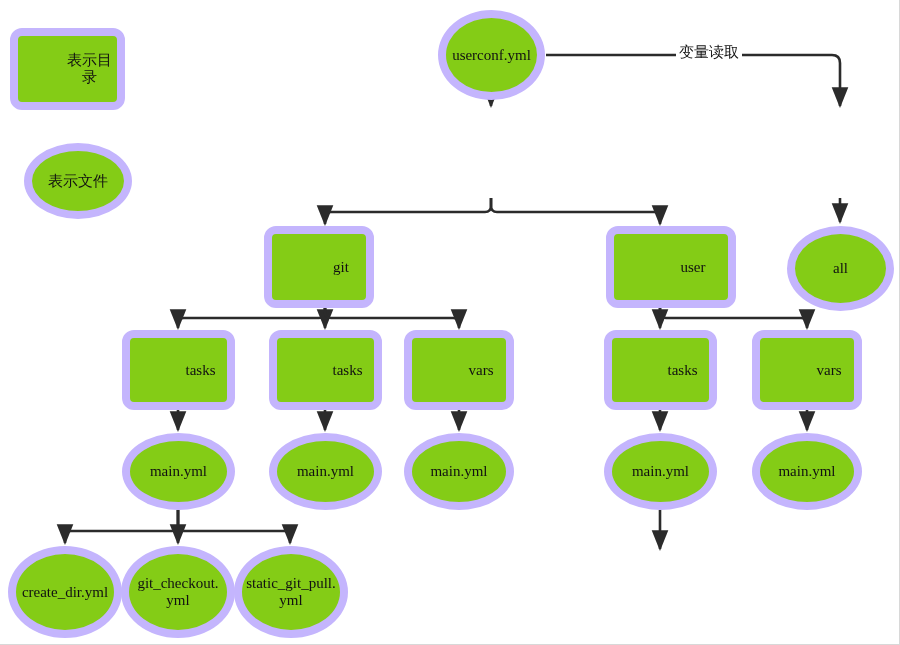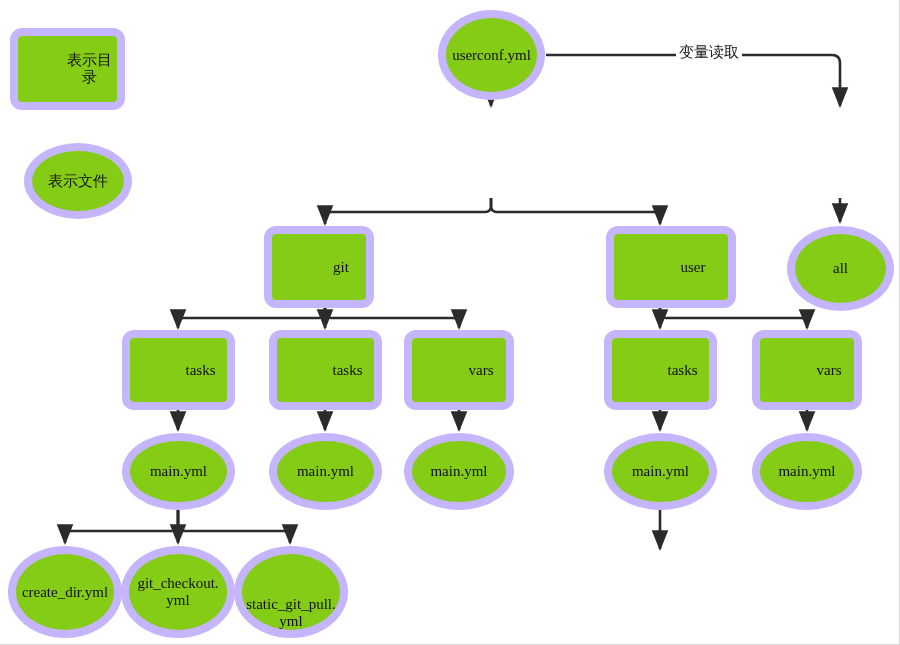--- a/index.html
+++ b/index.html
@@ -167,21 +167,21 @@
     <span class="label">main.yml</span>
   </div>
 
   <div class="node file overflow-text" style="left:8px; top:546px; width:114px; height:92px;">
     <span class="label">create_dir.yml</span>
   </div>
   <div class="node file overflow-text" style="left:121px; top:546px; width:114px; height:92px;justify-content:center;">
     <span class="label">git_checkout.
 yml</span>
   </div>
-  <div class="node file overflow-text" style="left:234px; top:546px; width:114px; height:92px;align-items:flex-end;">
+  <div class="node file overflow-text" style="left:234px; top:546px; width:114px; height:92px;">
     <span class="label">static_git_pull.
 yml</span>
   </div>
 
 
   <div class="edge-label" style="left:676px; top:43px;">变量读取</div>
 
 </div>
 
 </body></html>

